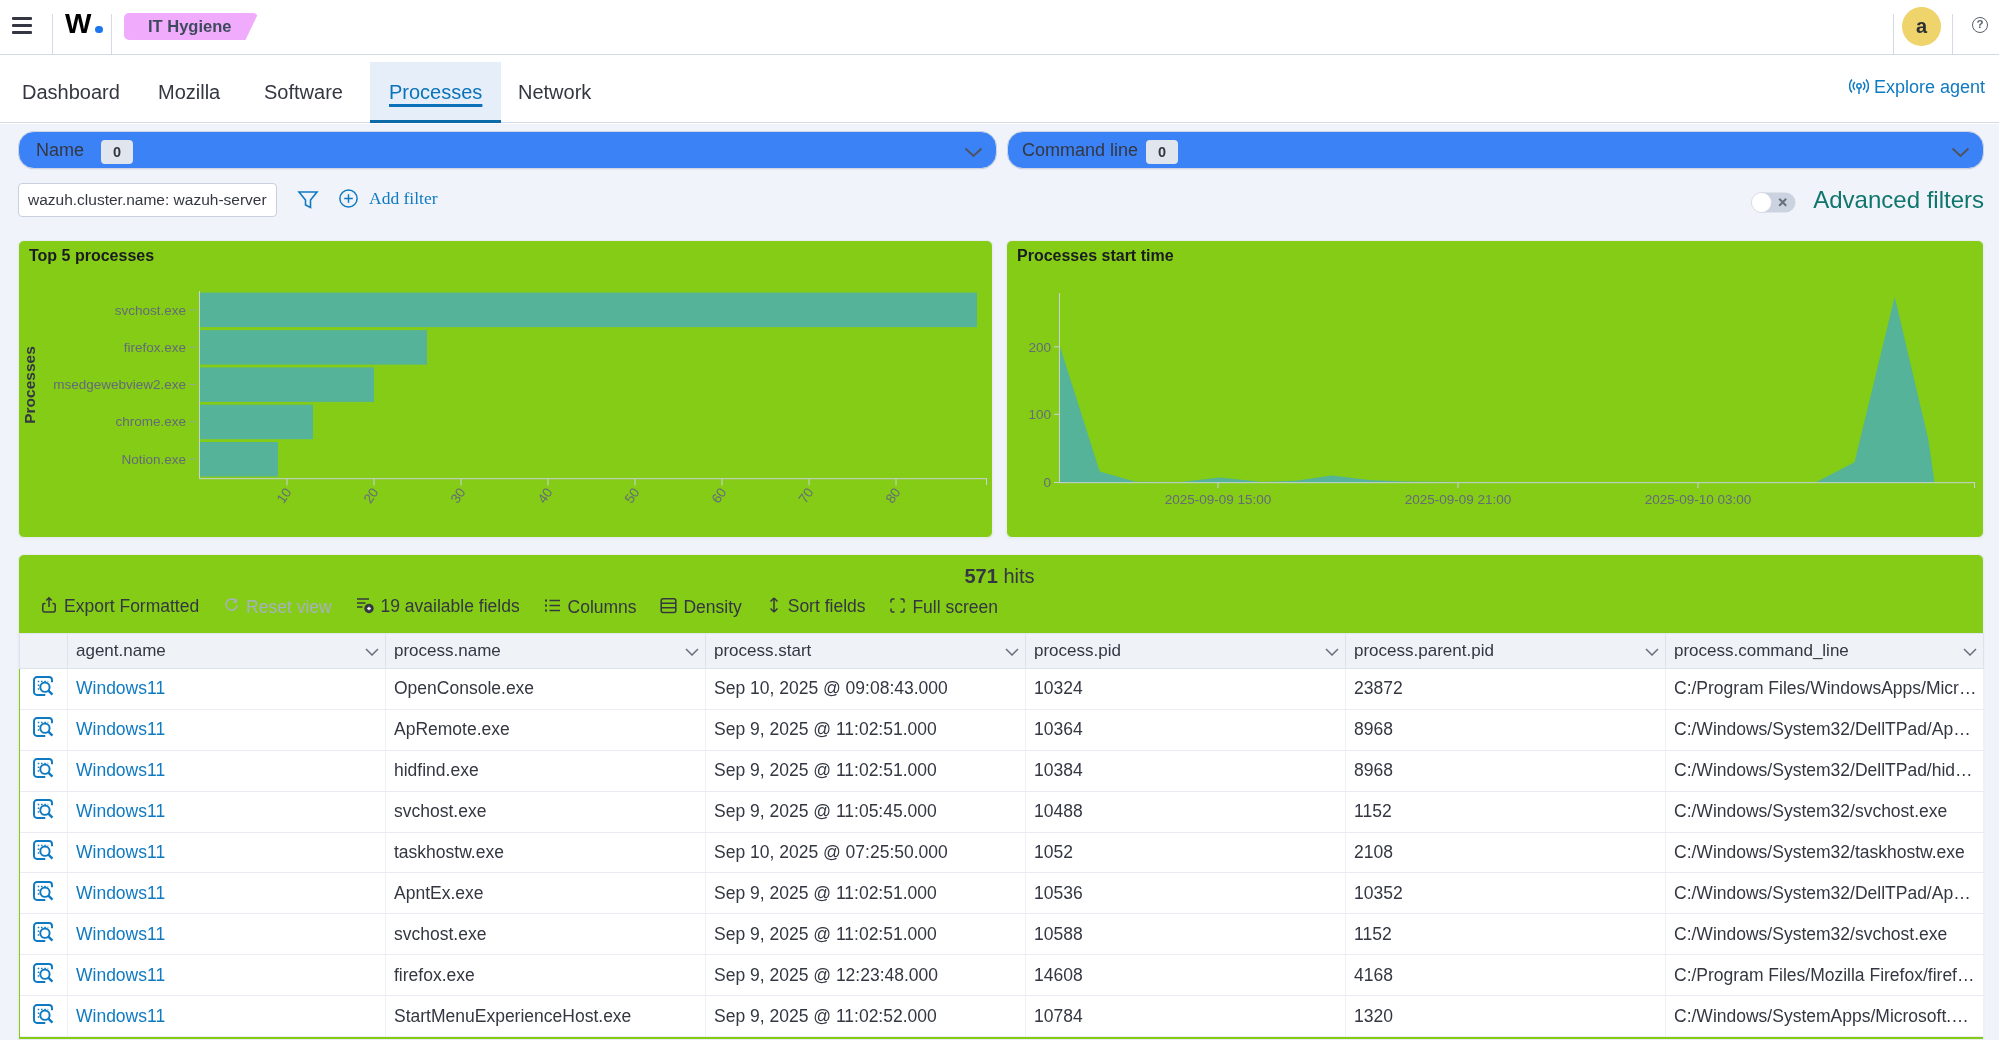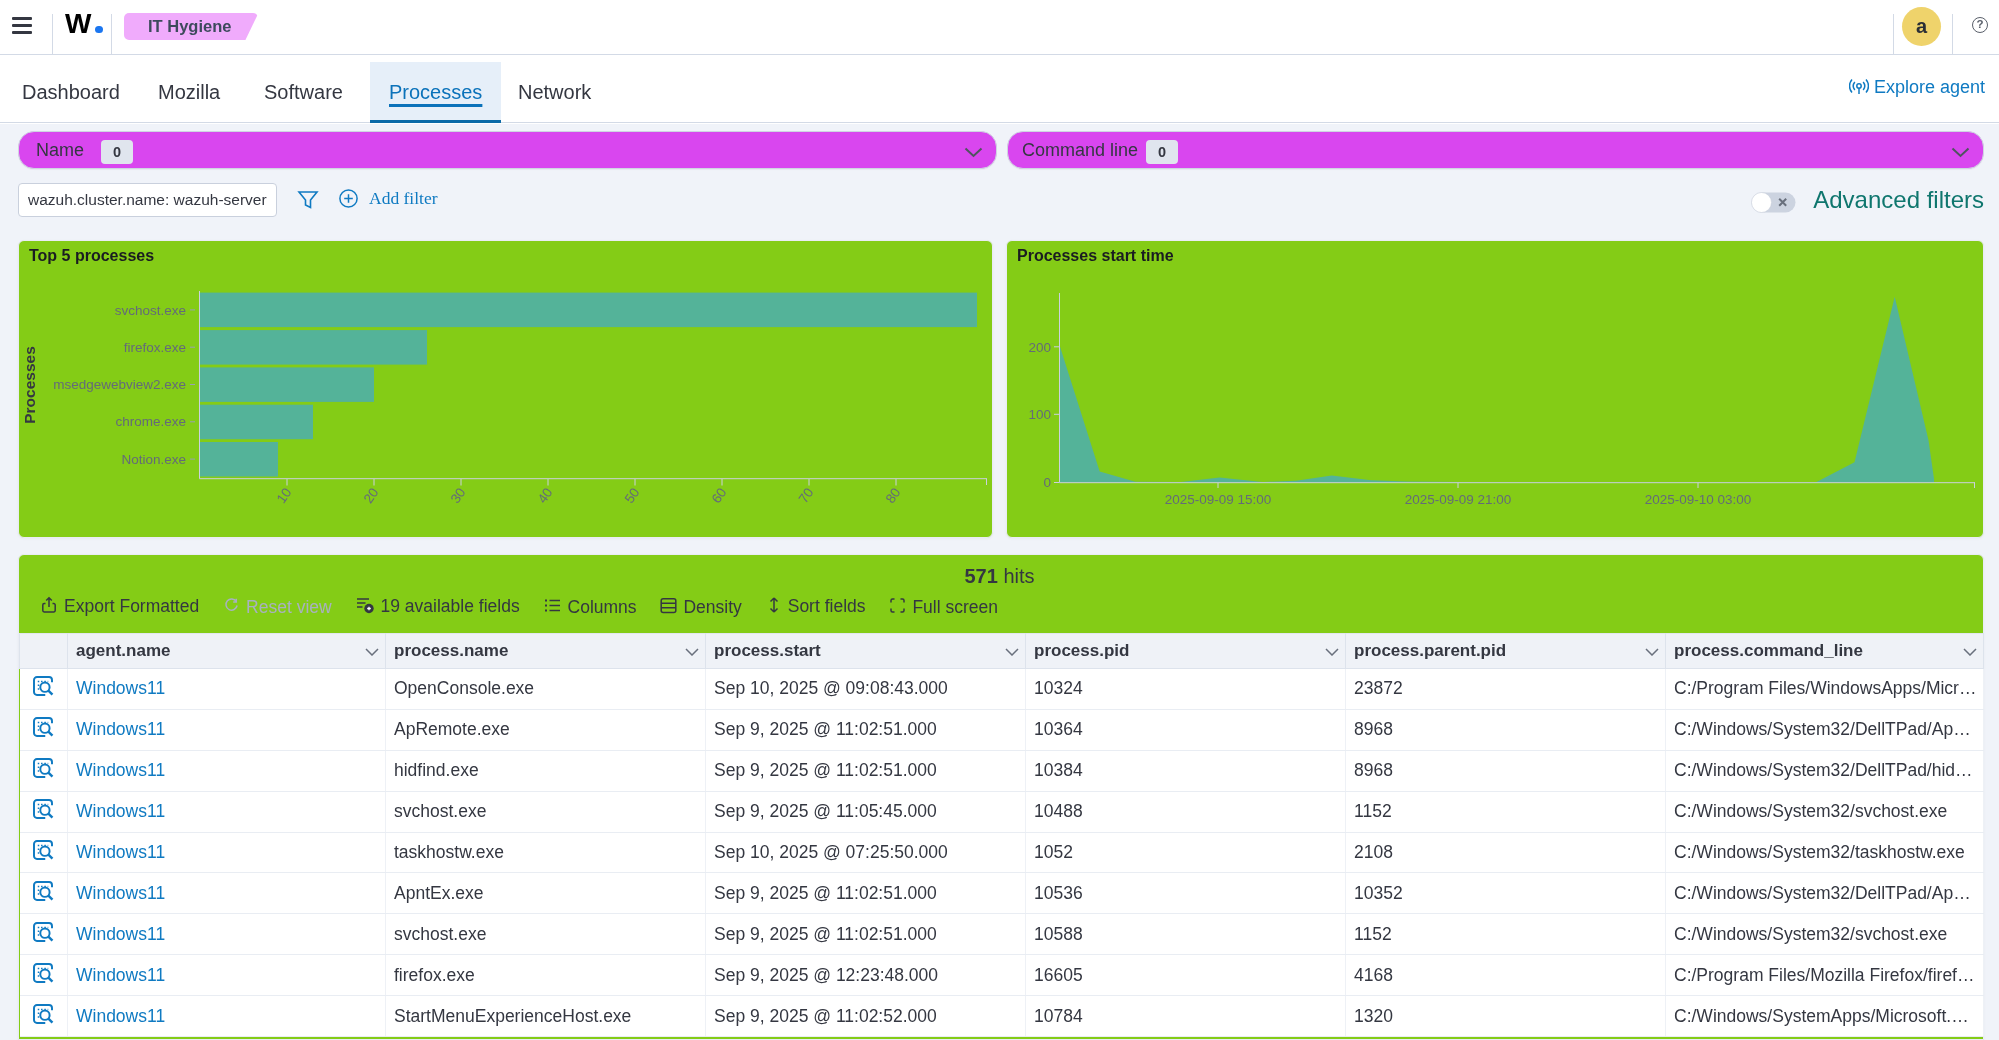--- a/index.html
+++ b/index.html
@@ -20,42 +20,42 @@
 
 .tabs { position:absolute; top:55px; left:0; width:1999px; height:68px; background:#fff; border-bottom:1px solid #d3dae6; }
 .tab { position:absolute; top:7px; height:57px; line-height:61px; font-size:20px; color:#343741; }
 .tab.active { background:#e6eff9; color:#0b72ba; text-decoration:underline; text-decoration-thickness:2.5px; text-underline-offset:4.5px; border-bottom:3px solid #0d6ba8; box-sizing:content-box; height:57.5px; }
 .explore { position:absolute; right:14px; top:22px; color:#0f7ac2; font-size:18px; }
 
 
 .content { position:absolute; top:124px; left:0; width:1999px; height:916px; background:#f0f3f9; }
 
 
-.selbox { position:absolute; top:131px; height:38px; background:#d946ef; border:1px solid #cfd5e2; border-radius:16px; box-shadow:0 1px 1px rgba(0,0,0,0.04); }
+.selbox { position:absolute; top:131px; height:38px; background:#3b82f6; border:1px solid #cfd5e2; border-radius:16px; box-shadow:0 1px 1px rgba(0,0,0,0.04); }
 .selbox .lab { position:absolute; left:17px; top:8px; font-size:18px; color:#343741; }
 .selbox .badge { position:absolute; top:7.5px; height:24px; min-width:32px; background:#e0e5ee; border-radius:4px; font-size:14.5px; font-weight:bold; text-align:center; line-height:25px; color:#343741; }
 .schev { position:absolute; right:13px; top:15px; }
 
 
 .pill { position:absolute; left:18px; top:183px; height:34px; background:#fff; border:1px solid #c9d0dd; border-radius:4px; font-size:15.5px; line-height:32px; padding:0 9px; color:#343741; }
 .addfilter { position:absolute; left:339px; top:188px; color:#0f7ac2; font-size:17.5px;font-family:Liberation Serif, serif; }
 .advrow { position:absolute; right:15px; top:186px; font-size:24px; color:#0f766e; }
 
 
 .panel { position:absolute; background:#84cc16; border:1px solid #e9ecf3; border-radius:6px; box-shadow:0 1px 3px rgba(0,0,0,0.04); }
 .ptitle { position:absolute; left:10px; top:6px; font-size:16px; font-weight:bold; color:#1a1c21; }
 
 
 .hits { position:absolute; top:565px; left:0; width:1999px; text-align:center; font-size:20px; color:#343741; }
 .toolbar { position:absolute; top:596px; left:40px; font-size:17.5px; color:#343741; }
 .tbi { display:inline-flex; align-items:flex-start; margin-right:19px; }
 .tbi svg { margin-right:6px; }
 .tbi.dis { color:#a8b1c0; }
 table.grid { position:absolute; top:633px; left:19px; width:1965px; border-collapse:collapse; table-layout:fixed; font-size:17.5px; }
-table.grid th { background:#eff2f7; font-weight:bold; text-align:left; height:35px; border:1px solid #dde3ec; border-top:1px solid #e2e7ef; font-size:17px; color:#343741; padding:0 8px; position:relative; }
+table.grid th { background:#eff2f7; font-weight:normal; text-align:left; height:35px; border:1px solid #dde3ec; border-top:1px solid #e2e7ef; font-size:17px; color:#343741; padding:0 8px; position:relative; }
 table.grid td { height:40.9px; border-bottom:1px solid #e9edf3; border-right:1px solid #eef1f6; padding:0 8px; color:#343741; background:#fff; }
 table.grid td.ico { text-align:center; padding:0; }
 table.grid a { color:#0f7ac2; font-weight:normal; text-decoration:none; }
 th .hchev { position:absolute; right:6px; top:14px; }
 .cut { white-space:nowrap; overflow:hidden; }
 </style>
 </head>
 <body>
 
 <div class="content"></div>
@@ -386,21 +386,21 @@
             <path d="M9.5 14 H4 a2 2 0 0 1 -2 -2 V4 a2 2 0 0 1 2 -2 h8 a2 2 0 0 1 2 2 v1.5"></path>
             <g stroke-width="1" stroke-dasharray="1 1.2">
               <path d="M4.5 5 H11.5 M4.5 7.5 H6 M4.5 10 H6"></path>
             </g>
             <circle cx="9.3" cy="8.8" r="3.1"></circle>
             <path d="M11.6 11.1 L14.3 13.8" stroke-width="1.6"></path>
           </svg></td>
         <td><a>Windows11</a></td>
         <td>firefox.exe</td>
         <td>Sep 9, 2025 @ 12:23:48.000</td>
-        <td>16605</td>
+        <td>14608</td>
         <td>4168</td>
         <td class="cut">C:/Program Files/Mozilla Firefox/firef…</td>
       </tr>
   <tr>
         <td class="ico"><svg width="24" height="24" viewBox="0 0 16 16" fill="none" stroke="#0f7ac2" stroke-width="1.3">
             <path d="M9.5 14 H4 a2 2 0 0 1 -2 -2 V4 a2 2 0 0 1 2 -2 h8 a2 2 0 0 1 2 2 v1.5"></path>
             <g stroke-width="1" stroke-dasharray="1 1.2">
               <path d="M4.5 5 H11.5 M4.5 7.5 H6 M4.5 10 H6"></path>
             </g>
             <circle cx="9.3" cy="8.8" r="3.1"></circle>

